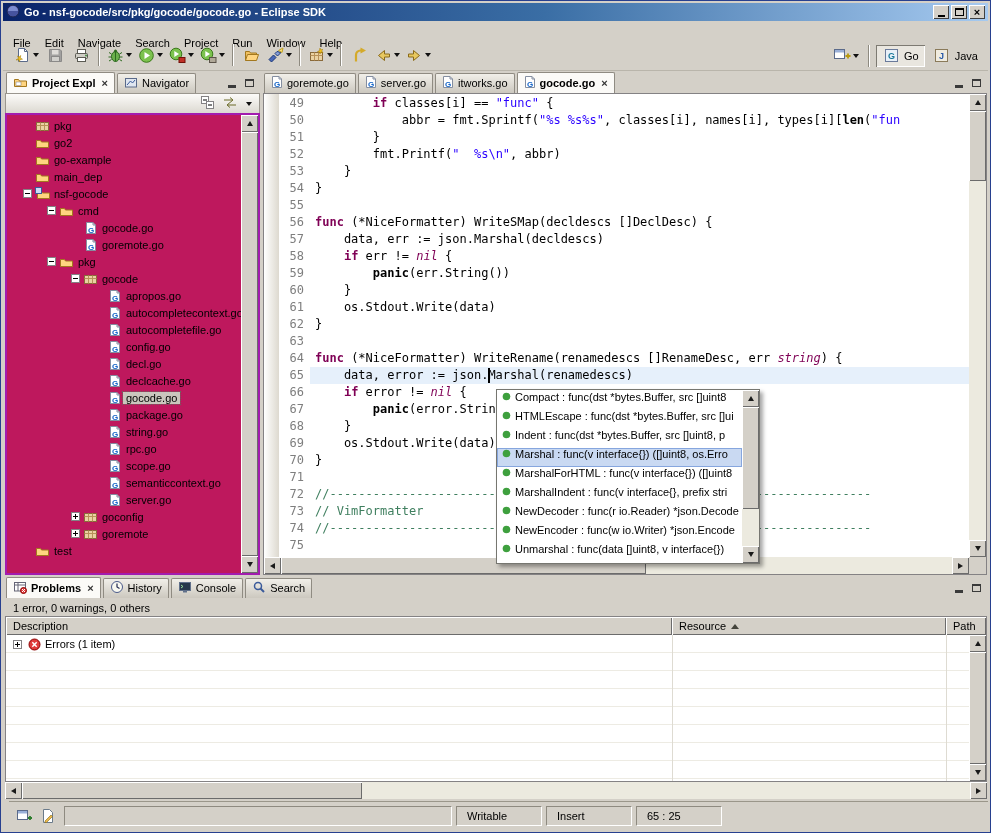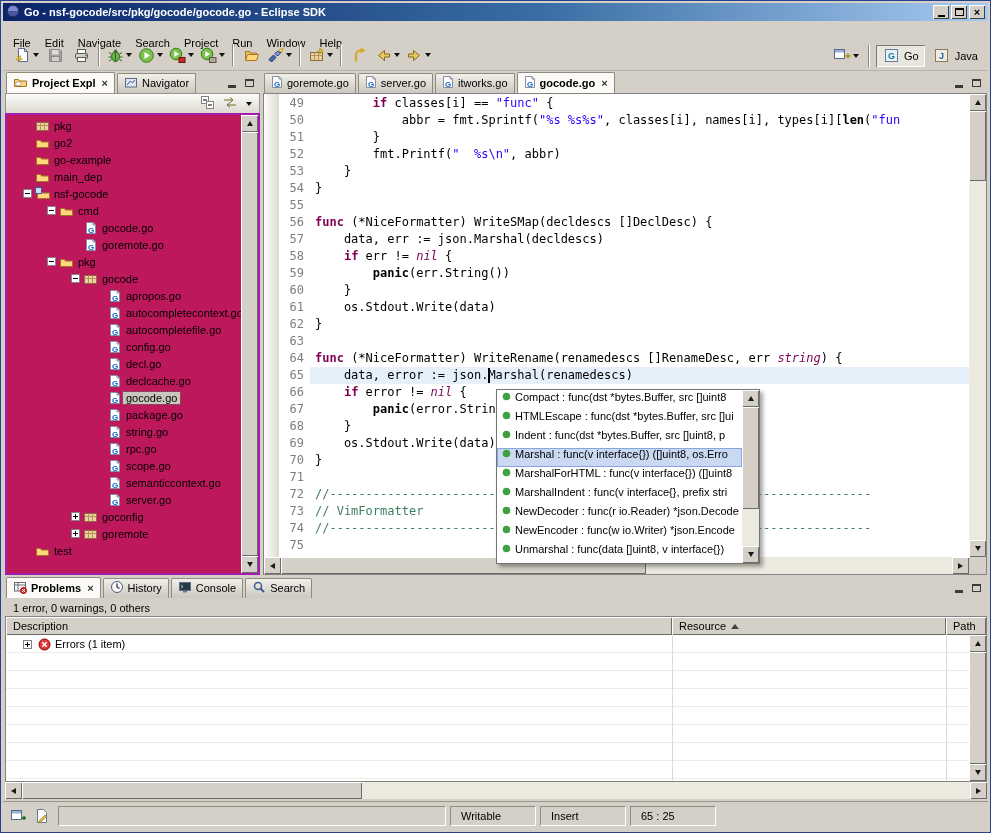--- a/index.html
+++ b/index.html
@@ -92,25 +92,25 @@
   
   .bottom{position:absolute;left:4px;top:576px;width:982px;height:222px}
   .bsummary{position:absolute;left:0;top:23px;right:0;height:15px;padding-left:8px;display:flex;align-items:center}
   .btable{position:absolute;left:0;top:39px;right:0;bottom:17px;border:1px solid #848284;background:#fff}
   .bheader{position:absolute;left:0;top:0;right:0;height:34px;display:flex;background:#737373;overflow:hidden}
   .hcell{height:18px;display:flex;align-items:center;padding:0 7px;background:#d4d0c8;box-shadow:inset 1px 1px 0 #fff,inset -1px -1px 0 #6b6b6b;flex:none}
   .hcell.grow{flex:1}
   .sortarrow{margin-left:5px;width:0;height:0;border-left:4px solid transparent;border-right:4px solid transparent;border-bottom:5px solid #44443c}
   .bbody{position:absolute;left:0;top:18px;right:17px;bottom:0;background-image:repeating-linear-gradient(to bottom,#ffffff 0 17px,#edebe3 17px 18px);overflow:hidden}
   .vline{position:absolute;top:18px;bottom:0;width:1px;background:#dedbd2}
-  .prow{height:18px;display:flex;align-items:center;gap:4px;padding-left:15px}
+  .prow{height:18px;display:flex;align-items:center;gap:4px;padding-left:5px}
   .pexp{display:inline-flex;width:13px;justify-content:center}
 
   
-  .statusbar{position:absolute;left:2px;top:800px;right:2px;height:29px;border-top:1px solid #9a968a;display:flex;align-items:center;gap:4px;padding:0 5px;background:#d4d0c8}
+  .statusbar{position:absolute;left:8px;top:800px;right:2px;height:29px;border-top:1px solid #9a968a;display:flex;align-items:center;gap:4px;padding:0 5px;background:#d4d0c8}
   .sicon{width:20px;height:20px;display:flex;align-items:center;justify-content:center}
   .scell{height:20px;display:flex;align-items:center;padding:0 10px;border:1px solid;border-color:#8e8a80 #fff #fff #8e8a80;min-width:86px}
   .smsg{flex:0 0 388px;height:20px;border:1px solid;border-color:#8e8a80 #fff #fff #8e8a80;margin-left:2px}
 </style>
 </head>
 <body>
 
 <div class="win">
 
   <div class="titlebar">

